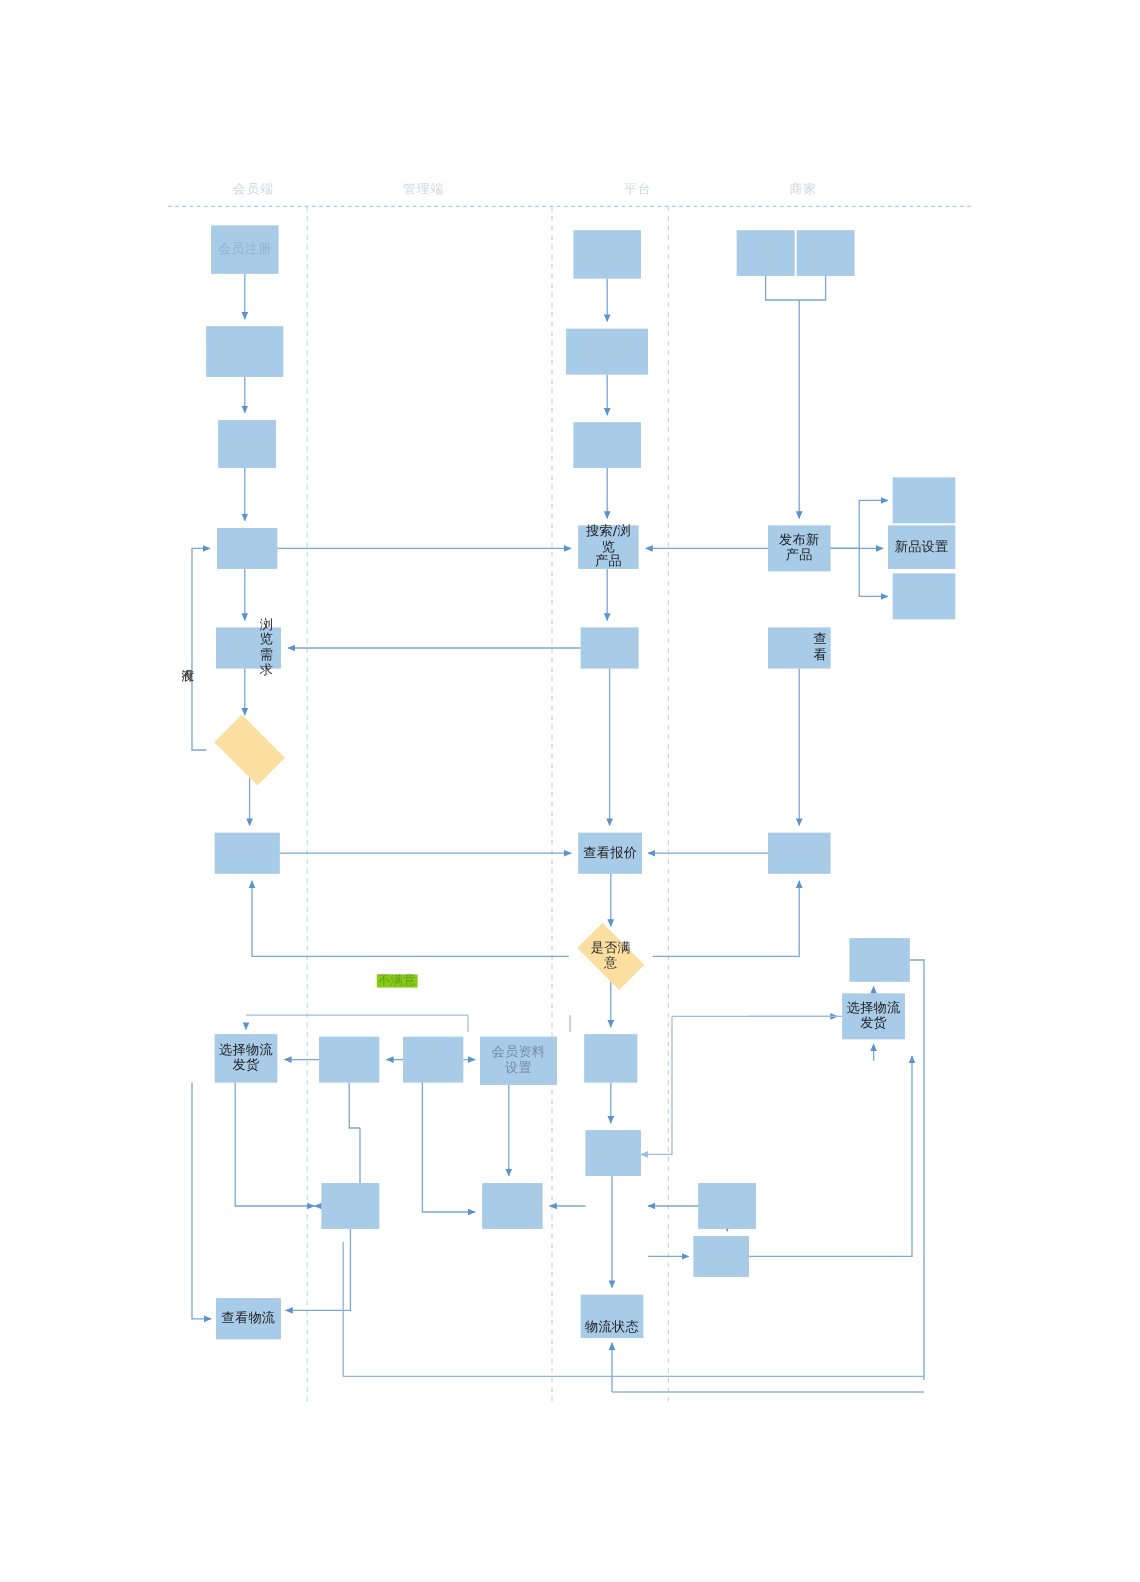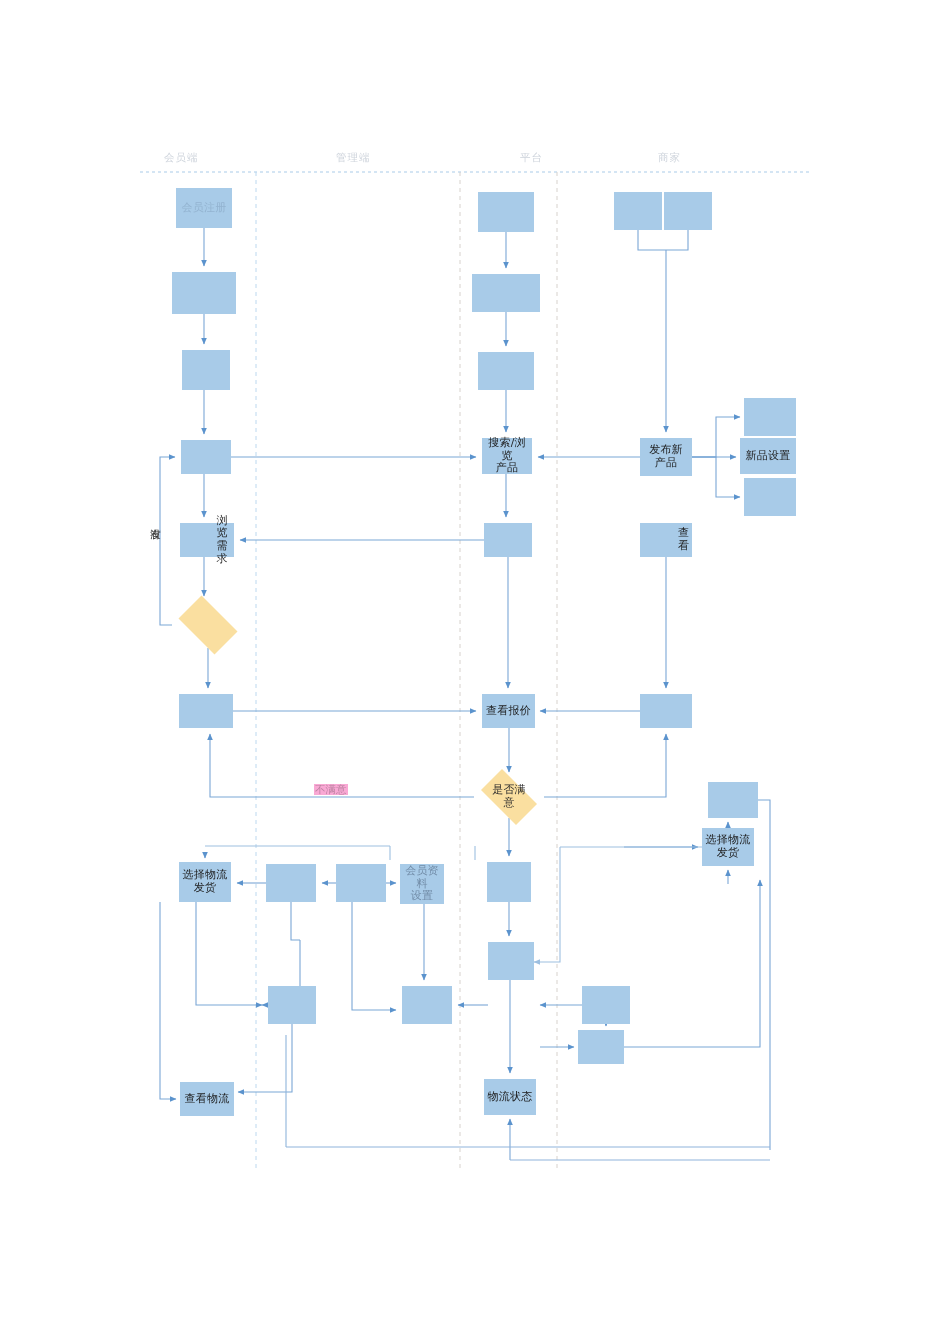--- a/index.html
+++ b/index.html
@@ -73,24 +73,25 @@
     font-size: 10.5px;
     color: rgba(90,110,135,0.30);
     letter-spacing: 1px;
     white-space: nowrap;
     z-index: 2;
   }
   .edge-label {
     position: absolute;
     font-size: 10.5px;
     color: #2b2b2b;
-    background: #f9a8d4;
+    background: #84cc16;
     padding: 0 1px;
     z-index: 4;
     line-height: 1.05;
+    margin-top: 28px;
   }
   .edge-label.faded { color: rgba(40,40,40,0.30); }
   .edge-label.vert {
     writing-mode: vertical-rl;
     text-orientation: upright;
   }
 </style>
 </head>
 <body>
 
@@ -202,21 +203,21 @@
       <path d="M286,1147 L286,1035" stroke="#8fb4db"></path>
 
       <path d="M702,847 L560,847" stroke="#9dbfe0"></path>
       <path d="M560,847 L560,962 L534,962" stroke="#9dbfe0" marker-end="url(#ahl)"></path>
 
       <path d="M475,846 L475,860" stroke="#9dbfe0"></path>
 
     </g>
   </svg>
 
-  <div class="lane-header" style="left:164px; top:151px;">会员端</div>
+  <div class="lane-header" style="left:194px; top:151px;">会员端</div>
   <div class="lane-header" style="left:336px; top:151px;">管理端</div>
   <div class="lane-header" style="left:484px; top:151px;margin-left:36px;">平台</div>
   <div class="lane-header" style="left:658px; top:151px;">商家</div>
 
   <div class="edge-label vert" style="left:149px; top:521px;">没有</div>
   <div class="edge-label faded" style="left:314px; top:784px;">不满意</div>
 
   <div id="node-layer">
       <div class="node box faded" style="left: 176px; top: 188px; width: 56px; height: 40px;">
         <span>会员注册</span>
@@ -242,21 +243,21 @@
       </div>
       <div class="node box" style="left: 179px; top: 862px; width: 52px; height: 40px;">
         <span>选择物流<br>发货</span>
       </div>
       <div class="node box faded" style="left: 266px; top: 864px; width: 50px; height: 38px;">
         <span></span>
       </div>
       <div class="node box faded" style="left: 336px; top: 864px; width: 50px; height: 38px;">
         <span></span>
       </div>
-      <div class="node box semi" style="left: 400px; top: 864px; width: 44px; height: 40px;">
+      <div class="node box semi" style="left: 400px; top: 864px; width: 64px; height: 40px;">
         <span>会员资料<br>设置</span>
       </div>
       <div class="node box faded" style="left: 268px; top: 986px; width: 48px; height: 38px;">
         <span></span>
       </div>
       <div class="node box faded" style="left: 402px; top: 986px; width: 50px; height: 38px;">
         <span></span>
       </div>
       <div class="node box" style="left: 180px; top: 1082px; width: 54px; height: 34px;">
         <span>查看物流</span>
@@ -282,21 +283,21 @@
       <div class="node diamond" style="left: 474px; top: 776px; width: 70px; height: 42px; justify-content: center;">
         <div class="diamond-shape"></div>
         <span class="dlabel">是否满<br>意</span>
       </div>
       <div class="node box faded" style="left: 487px; top: 862px; width: 44px; height: 40px;">
         <span></span>
       </div>
       <div class="node box faded" style="left: 488px; top: 942px; width: 46px; height: 38px;">
         <span></span>
       </div>
-      <div class="node box" style="left: 484px; top: 1079px; width: 52px; height: 36px;">
+      <div class="node box" style="left: 484px; top: 1079px; width: 52px; height: 36px; align-items: flex-end;">
         <span>物流状态</span>
       </div>
       <div class="node box faded" style="left: 614px; top: 192px; width: 48px; height: 38px;">
         <span></span>
       </div>
       <div class="node box faded" style="left: 664px; top: 192px; width: 48px; height: 38px;">
         <span></span>
       </div>
       <div class="node box" style="left: 640px; top: 438px; width: 52px; height: 38px;">
         <span>发布新<br>产品</span>

